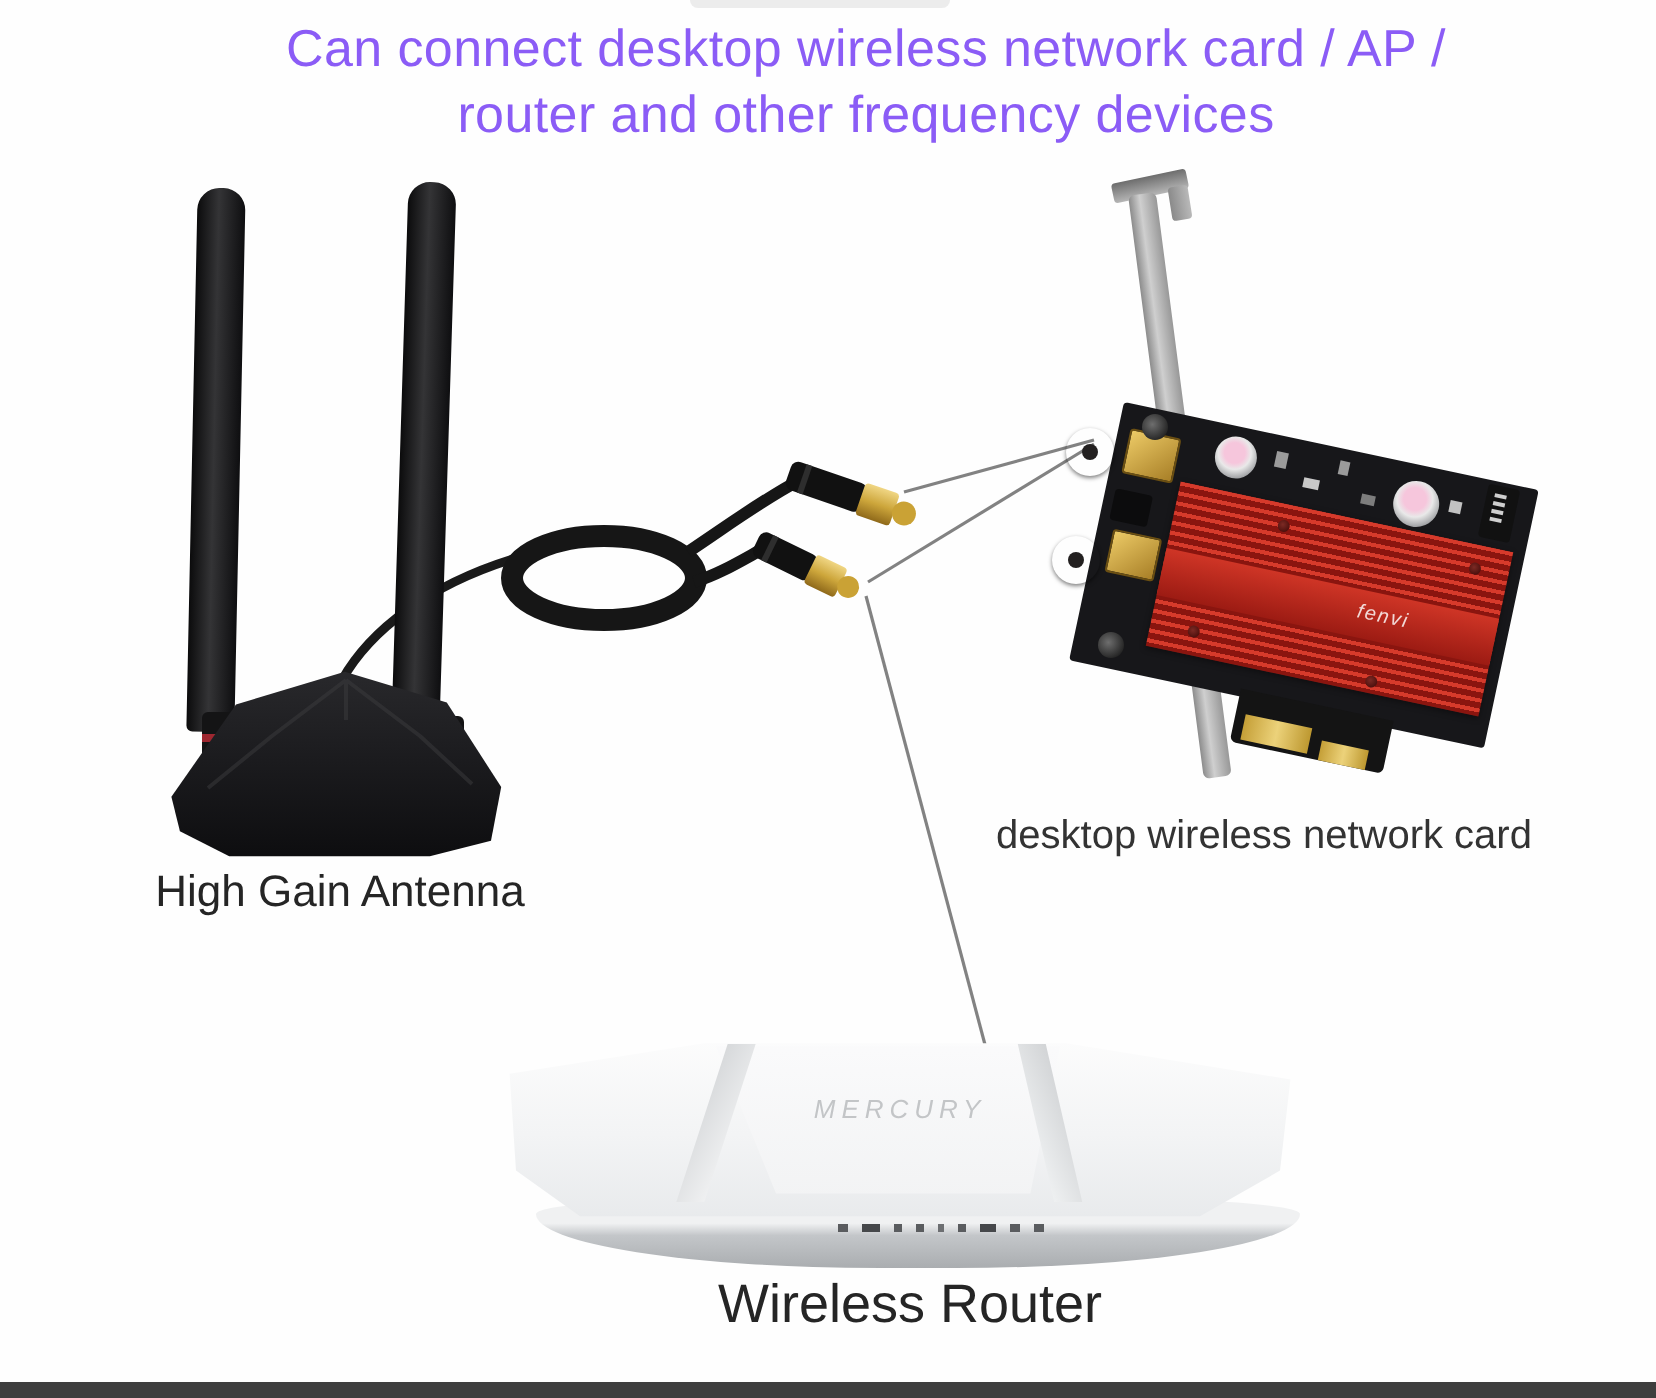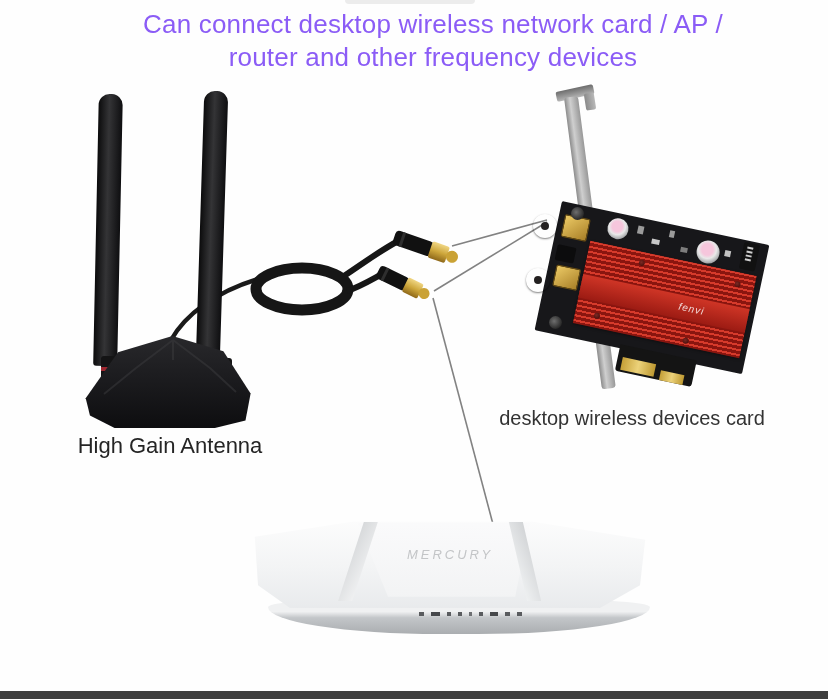--- a/index.html
+++ b/index.html
@@ -196,36 +196,37 @@
       <div class="abs" id="pcie-tab">
         <span class="pcie-gold" id="pcie-gold1"></span>
         <span class="pcie-gold" id="pcie-gold2"></span>
       </div>
     </div>
     <div class="abs sma-port" id="sma-port1"></div>
     <div class="abs sma-port" id="sma-port2"></div>
     <div class="abs screw" id="screw1"></div>
     <div class="abs screw" id="screw2"></div>
   </div>
-  <div class="abs caption" id="card-label">desktop wireless devices card</div>
+  <div class="abs caption" id="card-label">desktop wireless network card</div>
 
   <div class="abs" id="router">
     <div class="abs" id="router-base"></div>
     <div class="abs" id="router-body"></div>
     <div class="abs" id="router-panel"></div>
     <div class="facet" id="facet-left"></div>
     <div class="facet" id="facet-right"></div>
     <div class="abs" id="router-logo">MERCURY</div>
     <div class="abs" id="router-indicators">
       <span></span>
         <span></span>
         <span></span>
         <span></span>
         <span></span>
         <span></span>
         <span></span>
         <span></span>
         <span></span>
     </div>
   </div>
+  <div class="abs caption" id="router-label">Wireless Router</div>
 
   <div class="abs" id="bottom-bar"></div>
 </div>
 
 </body></html>

